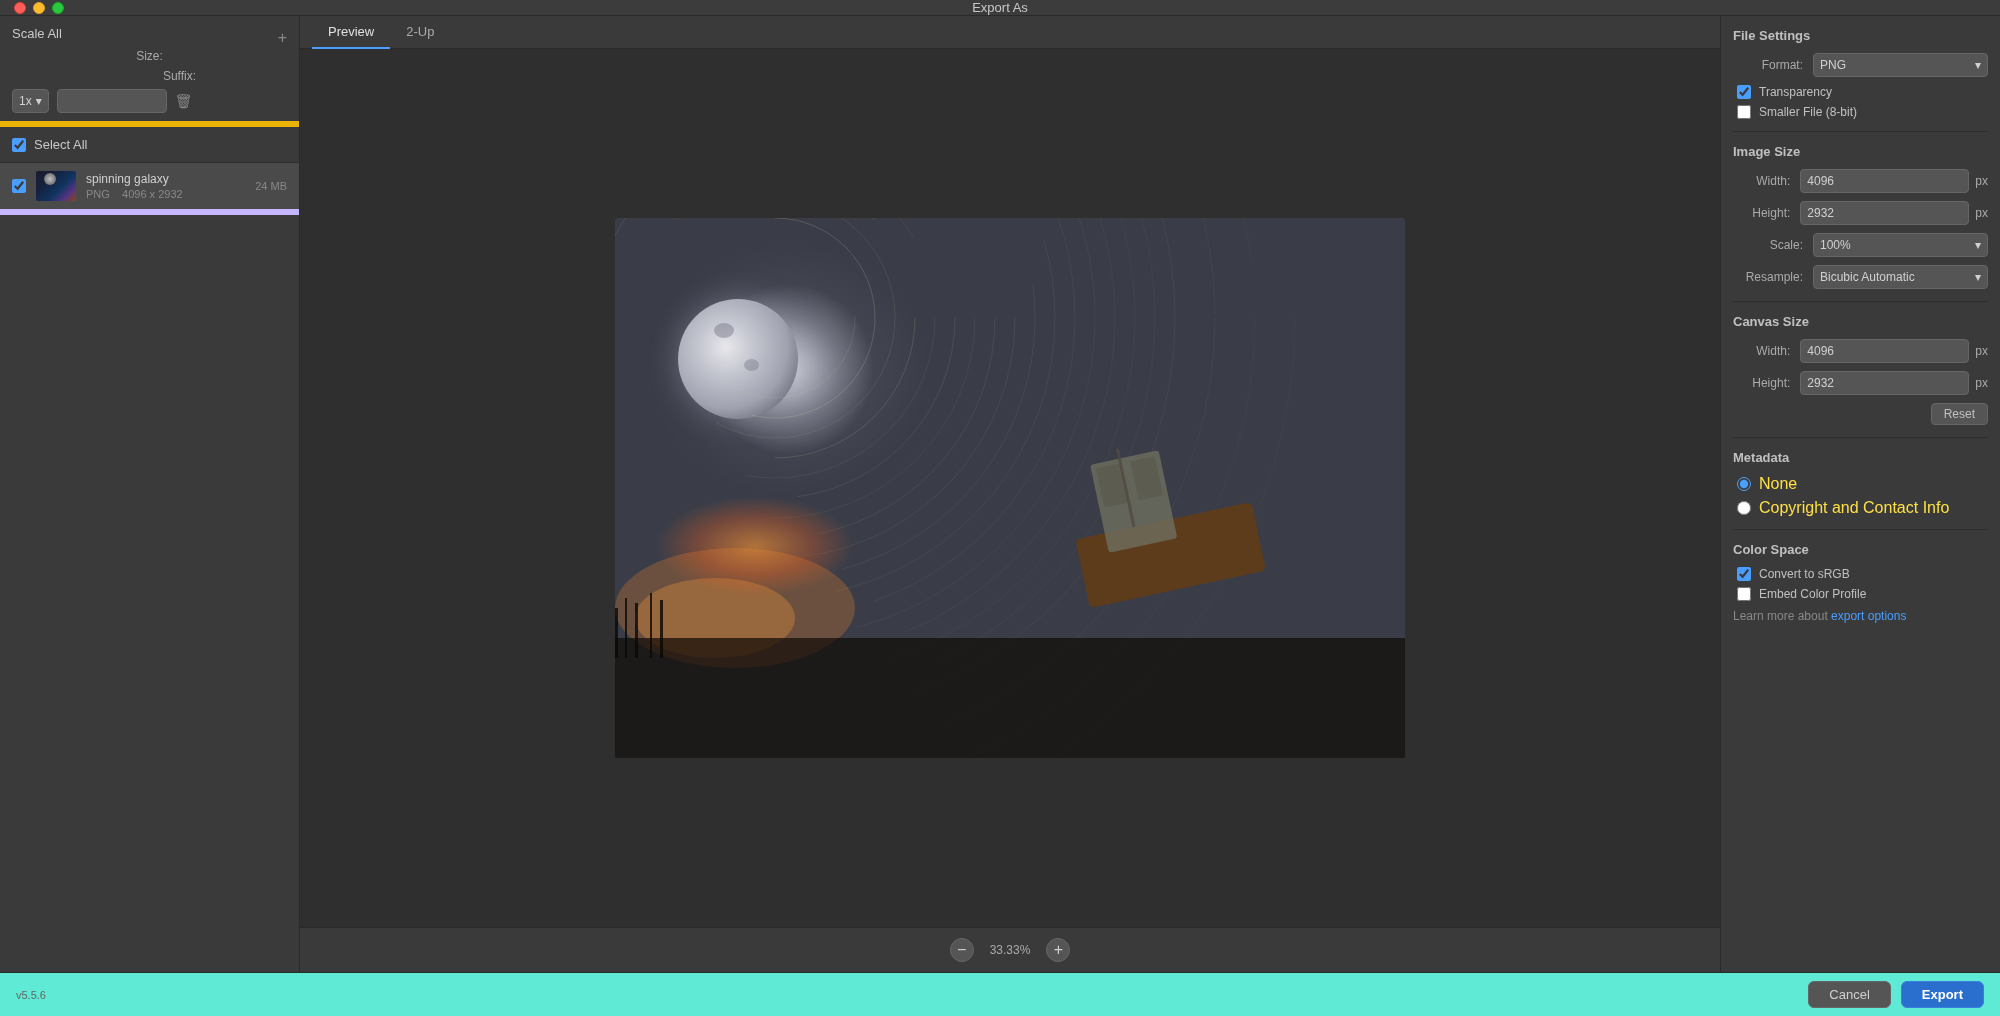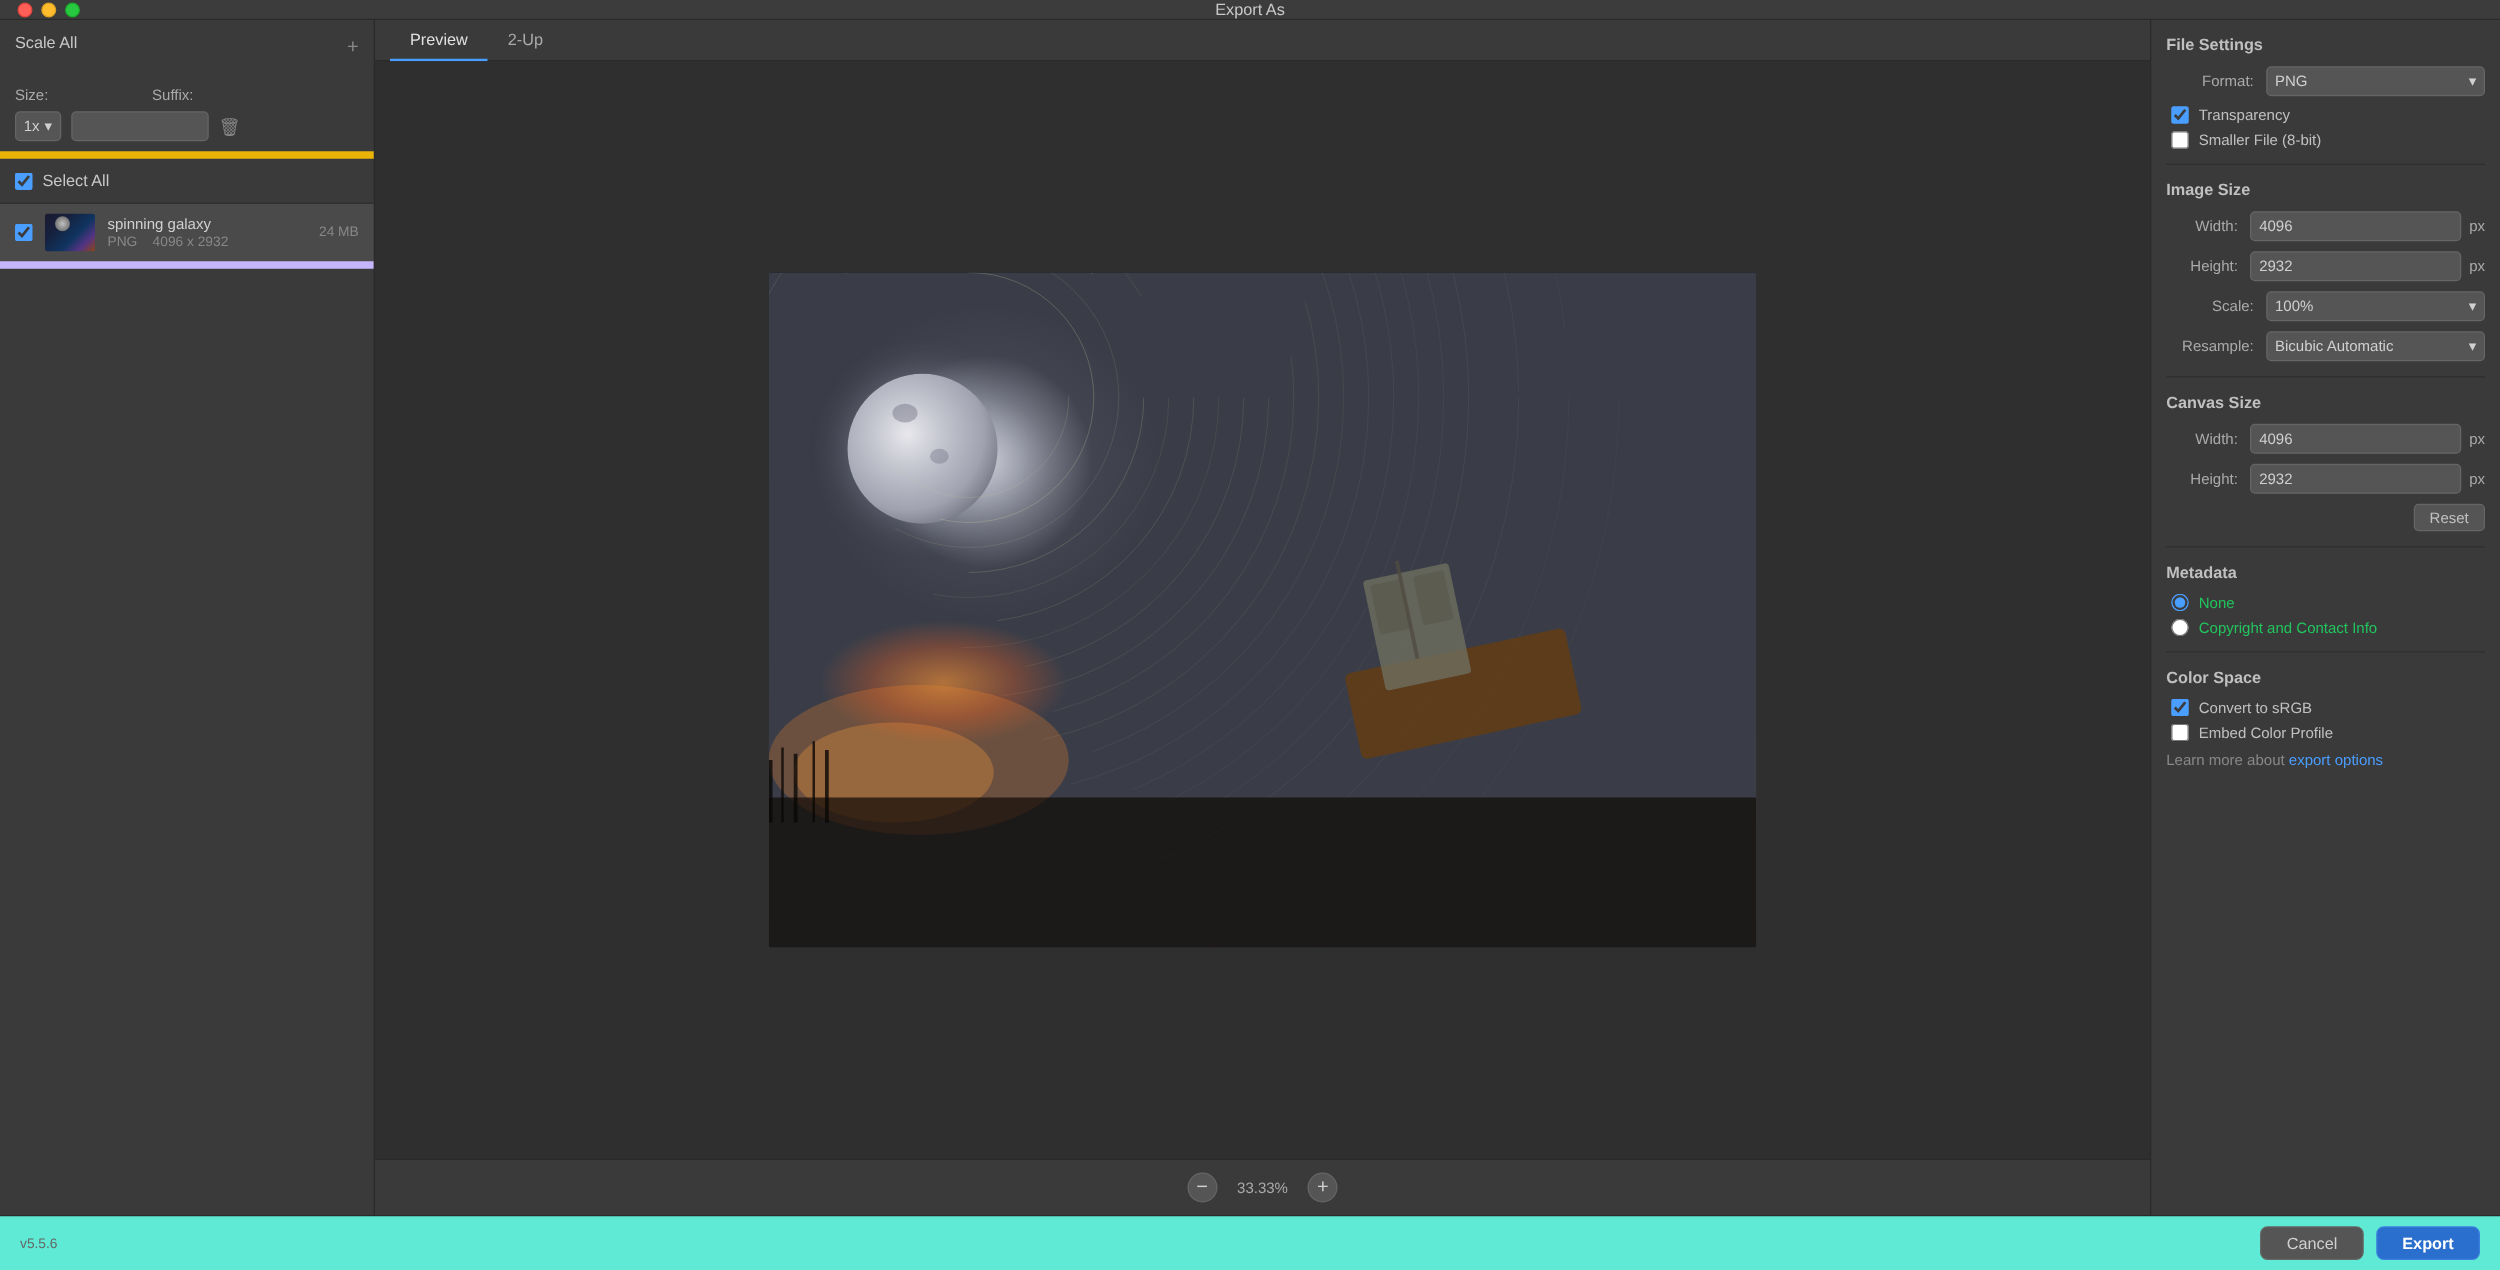--- a/index.html
+++ b/index.html
@@ -391,22 +391,22 @@
     }
 
     .radio-row {
       display: flex;
       align-items: center;
       gap: 8px;
       margin-bottom: 6px;
       padding-left: 4px;
     }
     .radio-label {
-      font-size: 12px;
-      color: #22c55e;
+      font-size: 16px;
+      color: #fde047;
     }
 
     .section-divider {
       border: none;
       border-top: 1px solid #2e2e2e;
       margin: 12px 0;
     }
 
     .reset-btn-row {
       display: flex;
@@ -513,21 +513,21 @@
 </div>
 
 <div class="main-layout">
 
   <div class="left-panel">
     <div class="scale-section">
       <div style="display:flex;align-items:center;justify-content:space-between;">
         <span class="scale-title">Scale All</span>
         <span class="add-btn">+</span>
       </div>
-      <div style="display:flex;align-items:center;gap:23px;margin-top:20px;">
+      <div style="display:flex;align-items:center;gap:6px;margin-top:0;flex-direction:column;">
         <span class="scale-label">Size:</span>
         <span class="scale-label" style="margin-left:60px;">Suffix:</span>
       </div>
       <div class="scale-controls">
         <div class="select-dropdown">
           <span>1x</span>
           <span>▾</span>
         </div>
         <input type="text" class="suffix-input" value="" style="">
         <span class="delete-btn">🗑</span>

